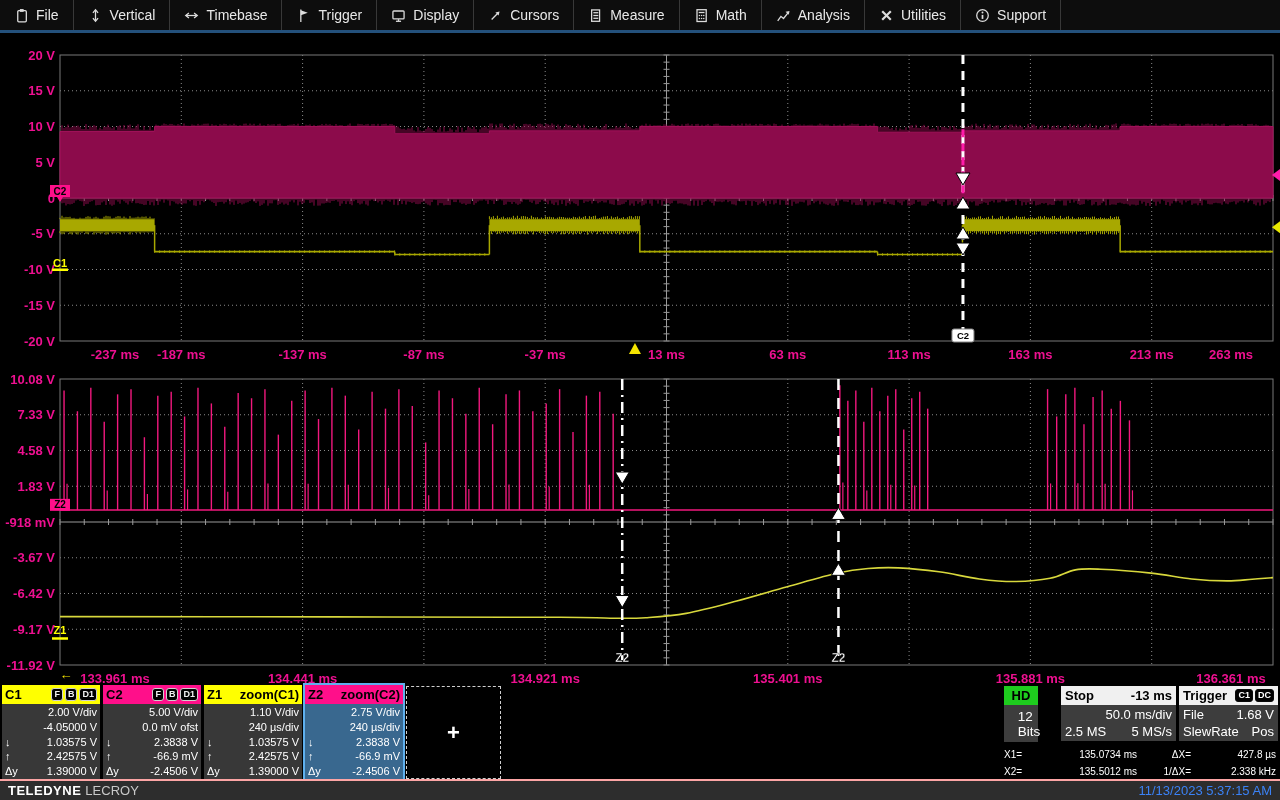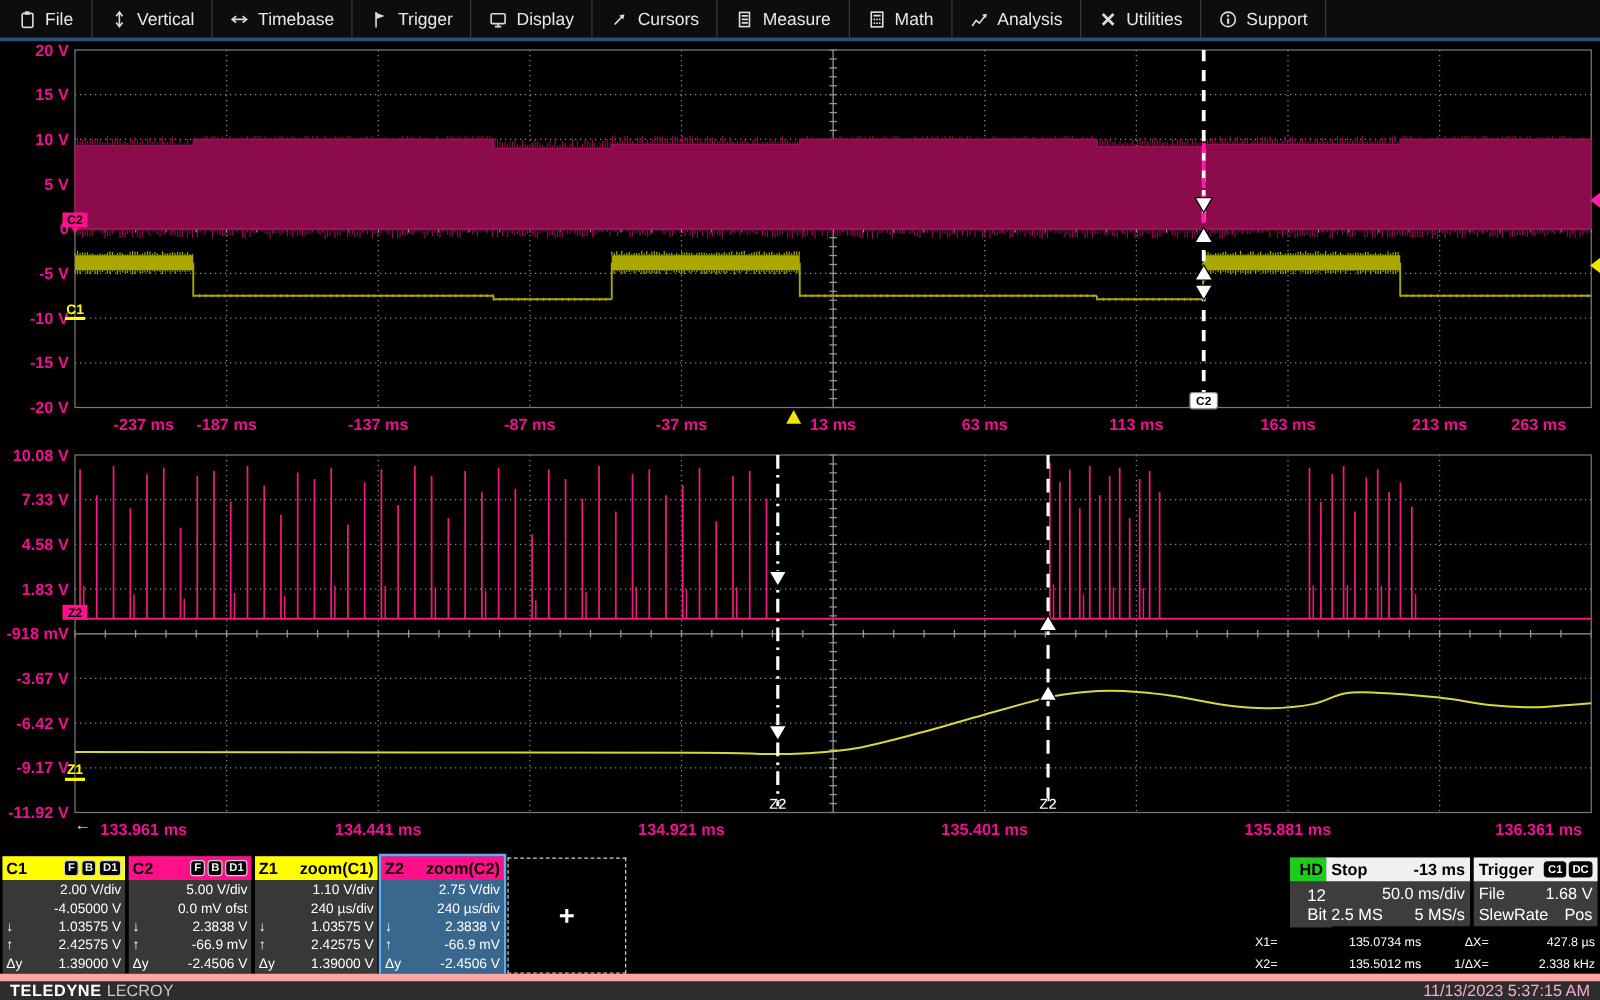--- a/index.html
+++ b/index.html
@@ -8,21 +8,21 @@
   #root{position:relative;width:1280px;height:800px;background:#000;}
 
   
   #menubar{position:absolute;top:0;left:0;width:1280px;height:30px;background:#0d0d0d;display:flex;align-items:stretch;}
   .menu-item{display:flex;align-items:center;gap:7px;padding:0 14px;color:#e8e8e8;font-size:14px;cursor:default;border-right:1px solid #383838;}
   .menu-item:first-child{border-left:none;}
   .menu-item .mi-icon{display:flex;align-items:center;}
   #menu-accent{position:absolute;top:30px;left:0;width:1280px;height:3px;background:#24517c;}
 
   
-  #scope-wrap{position:absolute;top:0;left:0;width:1280px;height:648px;}
+  #scope-wrap{position:absolute;top:15px;left:0;width:1280px;height:648px;}
   svg text{font-family:"Liberation Sans",sans-serif;}
 
   
   .desc{position:absolute;top:685px;width:98px;height:94px;background:#383838;}
   .desc-header{height:19px;display:flex;align-items:center;justify-content:space-between;padding:0 3px;font-size:13px;font-weight:bold;color:#000;}
   .desc-title{font-weight:bold;font-size:13px;}
   .badges{display:flex;gap:2px;}
   .badge{background:#000;color:#f0f0f0;border:1px solid #cfcfcf;border-radius:3px;font-size:9px;font-weight:bold;padding:0 2px;line-height:11px;}
   .desc-body{padding:1px 3px 0 3px;}
   .drow{display:flex;justify-content:space-between;color:#fff;font-size:11px;line-height:14.8px;}
@@ -33,40 +33,40 @@
 
   #add-trace{position:absolute;top:686px;left:406px;width:95px;height:93px;border:1px dashed #cfcfcf;background:#000;display:flex;align-items:center;justify-content:center;}
   #add-trace .plus{color:#fff;font-size:22px;font-weight:bold;}
   #add-underline{position:absolute;top:781px;left:406px;width:96px;height:0;border-bottom:2px dotted #e8e8e8;}
 
   
   .info-box{position:absolute;top:686px;background:#3d3d3d;}
   .info-header{height:19px;background:#f0f0f0;color:#000;font-size:13px;font-weight:bold;display:flex;align-items:center;justify-content:space-between;padding:0 4px;}
   .info-body{padding:1px 4px;color:#fff;font-size:13px;}
   .irow{display:flex;justify-content:space-between;line-height:17px;}
-  #hd-box{left:1032px;width:34px;}
+  #hd-box{left:1004px;width:34px;}
   #hd-box .info-header{background:#1ecc1e;justify-content:center;}
   #hd-box .info-body{height:37px;display:flex;align-items:center;justify-content:center;font-size:13.5px;margin-left:16px;}
   #tbase-box{left:1061px;width:115px;}
   #trigger-box{left:1179px;width:99px;}
   .hbadge{background:#000;color:#fff;border:1px solid #0a0a0a;border-radius:3px;font-size:9px;font-weight:bold;padding:0 2px;line-height:11px;}
 
   
   #cursor-readout{position:absolute;left:1004px;top:747px;width:274px;color:#fff;font-size:10px;}
   #cursor-readout .crow{display:flex;line-height:16.5px;}
   #cursor-readout .cl{width:34px;}
   #cursor-readout .cv{width:105px;text-align:right;padding-right:6px;}
   #cursor-readout .cl2{width:48px;text-align:right;}
   #cursor-readout .cv2{flex:1;text-align:right;padding-right:2px;}
 
   
-  #statusbar{position:absolute;left:0;top:779px;width:1280px;height:21px;background:#2d2d2d;border-top:6px solid #fca5a5;display:flex;align-items:center;justify-content:space-between;padding:0 8px;color:#fff;font-size:13px;}
+  #statusbar{position:absolute;left:0;top:779px;width:1280px;height:21px;background:#2d2d2d;border-top:2px solid #fca5a5;display:flex;align-items:center;justify-content:space-between;padding:0 8px;color:#fff;font-size:13px;}
   #brand .b1{font-weight:bold;letter-spacing:.5px;}
   #brand .b2{color:#c8c8c8;margin-left:4px;}
-  #datetime{color:#f9a8d4;}
+  #datetime{color:#3b82f6;}
 </style>
 </head>
 <body>
 
 <div id="root">
 
   <div id="scope-wrap">
     <svg id="scope-svg" width="1280" height="800" viewBox="0 0 1280 800">
         <g>
           <line x1="181.3" y1="40" x2="181.3" y2="326" stroke="#8a8a8a" stroke-width="1" stroke-dasharray="1 3"></line>

